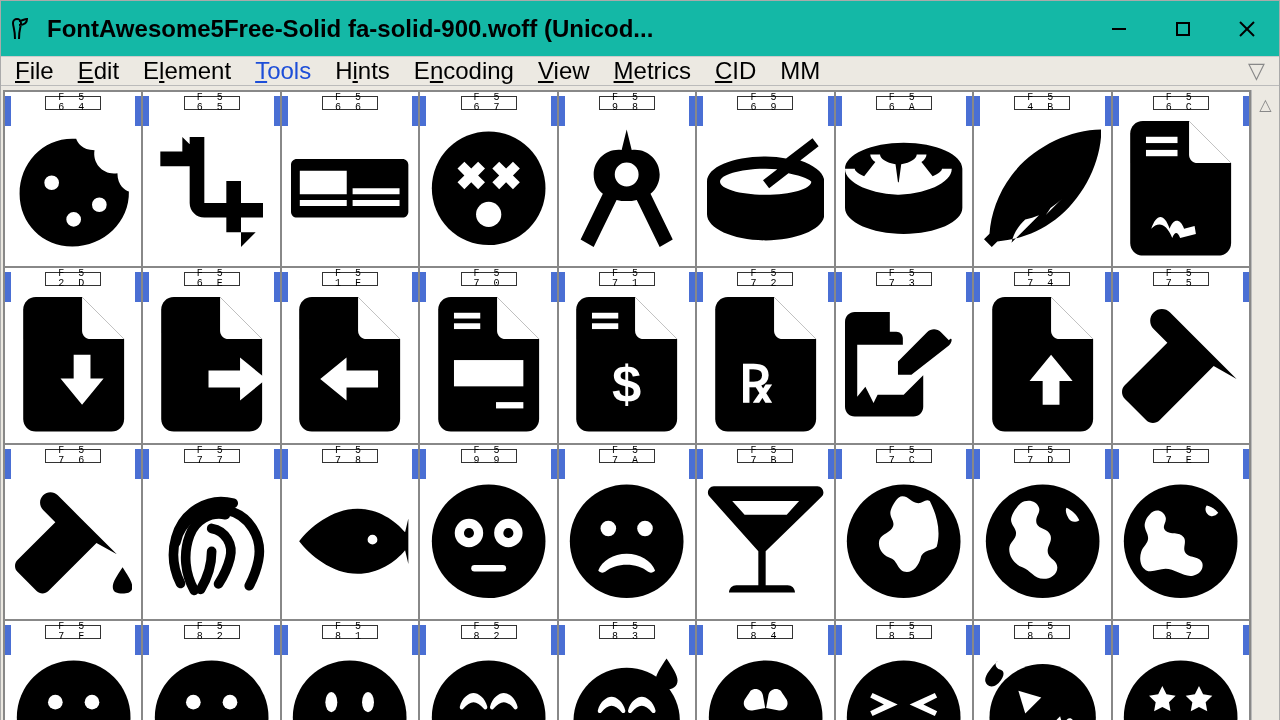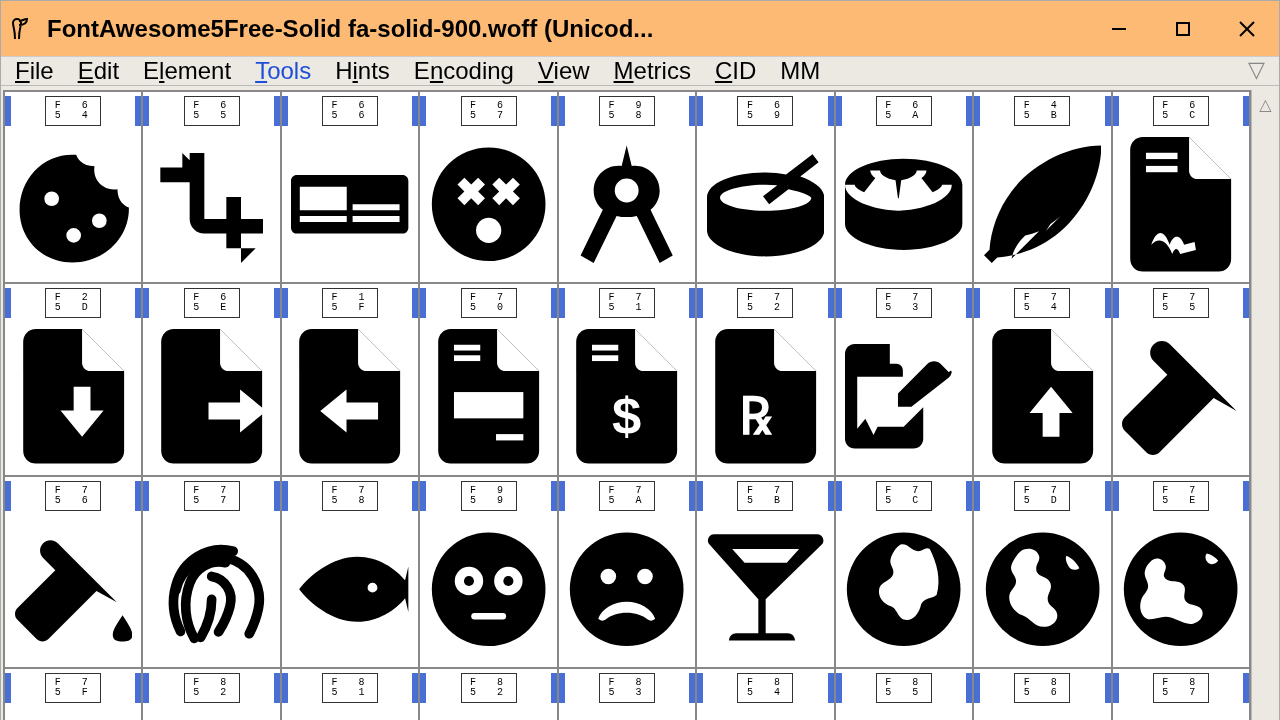--- a/index.html
+++ b/index.html
@@ -1,31 +1,31 @@
 <!DOCTYPE html>
 <html><head>
 <meta charset="utf-8">
 <style>
   * { margin: 0; padding: 0; box-sizing: border-box; }
   body { font-family: "Segoe UI", Arial, sans-serif; background: #fff; overflow: hidden; }
   .window { width: 1280px; height: 720px; display: flex; flex-direction: column; border: 1px solid #aaa; }
-  .titlebar { height: 56px; display: flex; align-items: center; background: #fdba74; border-bottom: 1px solid #ccc; }
+  .titlebar { height: 56px; display: flex; align-items: center; background: #14b8a6; border-bottom: 1px solid #ccc; }
   .titlebar .app-icon { width: 40px; display:flex; align-items:center; justify-content:center; }
   .titlebar .title { flex: 1; font-size: 24px; font-weight: 600; padding-left: 6px; white-space: nowrap; overflow: hidden; text-overflow: ellipsis; }
   .sysbtns { display: flex; }
   .sysbtn { width: 64px; height: 56px; display:flex; align-items:center; justify-content:center; font-size: 22px; }
-  .menubar { height: 54px; display: flex; align-items: flex-start; padding: 0 14px; background: #ece9e2; border-bottom: 1px solid #bbb; font-size: 24px; gap: 24px; }
+  .menubar { height: 54px; display: flex; align-items: center; padding: 0 14px; background: #ece9e2; border-bottom: 1px solid #bbb; font-size: 24px; gap: 24px; }
   .menuitem { cursor: default; }
   .menuitem .ul { text-decoration: underline; }
   .menuitem.disabled { color: #1d4ed8; }
   .menubar .chev { margin-left: auto; color: #888; font-size: 22px; }
   .workspace { flex: 1; display: flex; background: #ece9e2; padding: 4px 0 0 2px; }
   .grid { flex: 1; display: grid; grid-template-columns: repeat(9, 1fr); grid-template-rows: repeat(4, 1fr); background: #fff; border: 1px solid #888; }
   .cell { border: 1px solid #888; display: flex; flex-direction: column; align-items: center; position: relative; overflow: hidden; }
-  .codebox { margin-top: 4px; border: 1px solid #333; width: 56px; height: 30px; display: flex; flex-direction: row; align-items: center; justify-content: center; font-family: "Courier New", monospace; font-size: 10px; line-height: 10px; letter-spacing: 4px; background: #fff; position: relative; z-index: 2; }
+  .codebox { margin-top: 4px; border: 1px solid #333; width: 56px; height: 14px; display: flex; flex-direction: column; align-items: center; justify-content: center; font-family: "Courier New", monospace; font-size: 10px; line-height: 10px; letter-spacing: 4px; background: #fff; position: relative; z-index: 2; }
   .codebox .r1, .codebox .r2 { display:block; text-align:center; }
   .lbar, .rbar { position: absolute; top: 4px; width: 6px; height: 30px; background: #4a6fd4; }
   .lbar { left: 0; }
   .rbar { right: 0; }
   .glyph { flex: 1; width: 100%; display:flex; align-items:center; justify-content:center; }
   .glyph svg, .glyph span { width: 86%; height: 86%; }
   .scrollbar { width: 28px; background: #ece9e2; display: flex; flex-direction: column; align-items: center; border-left: 1px solid #bbb; }
   .scroll-up { height: 28px; display:flex; align-items:center; justify-content:center; color:#888; }
   .scroll-track { flex: 1; width: 100%; position: relative; }
 </style>

